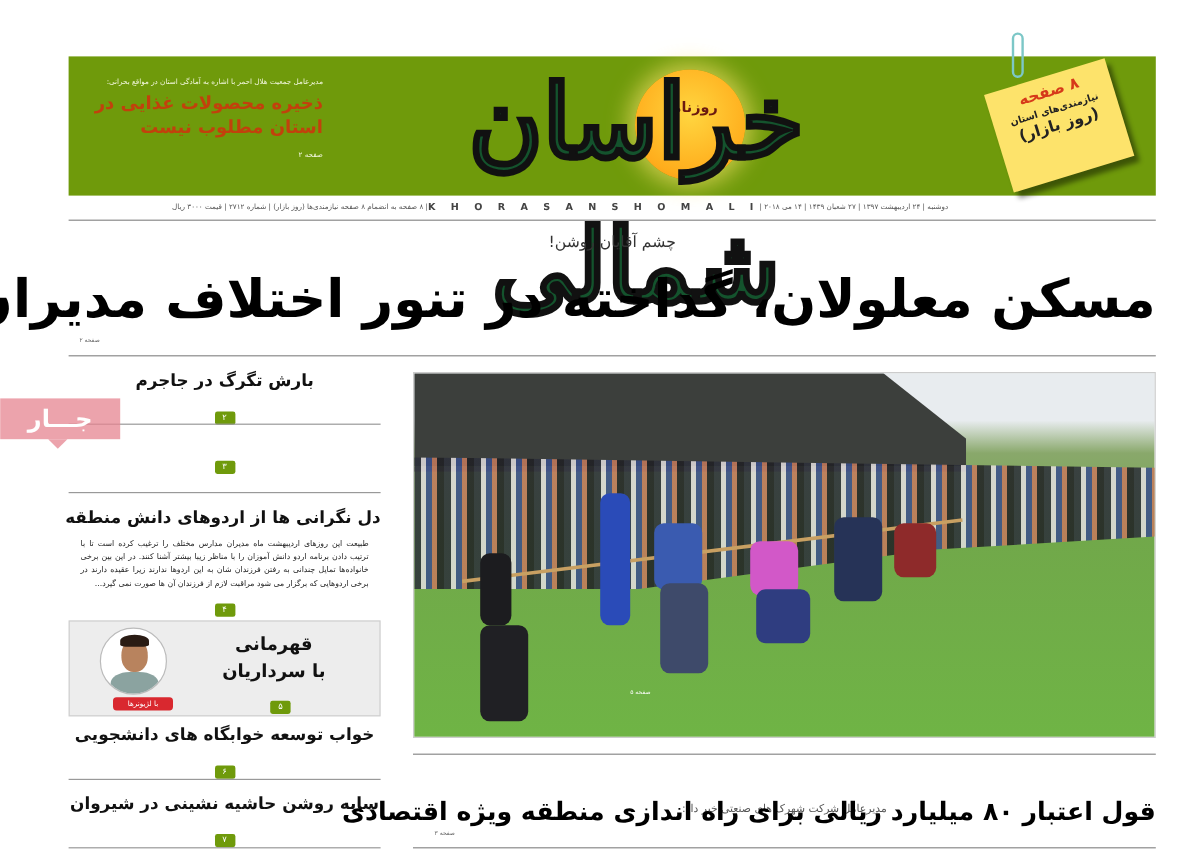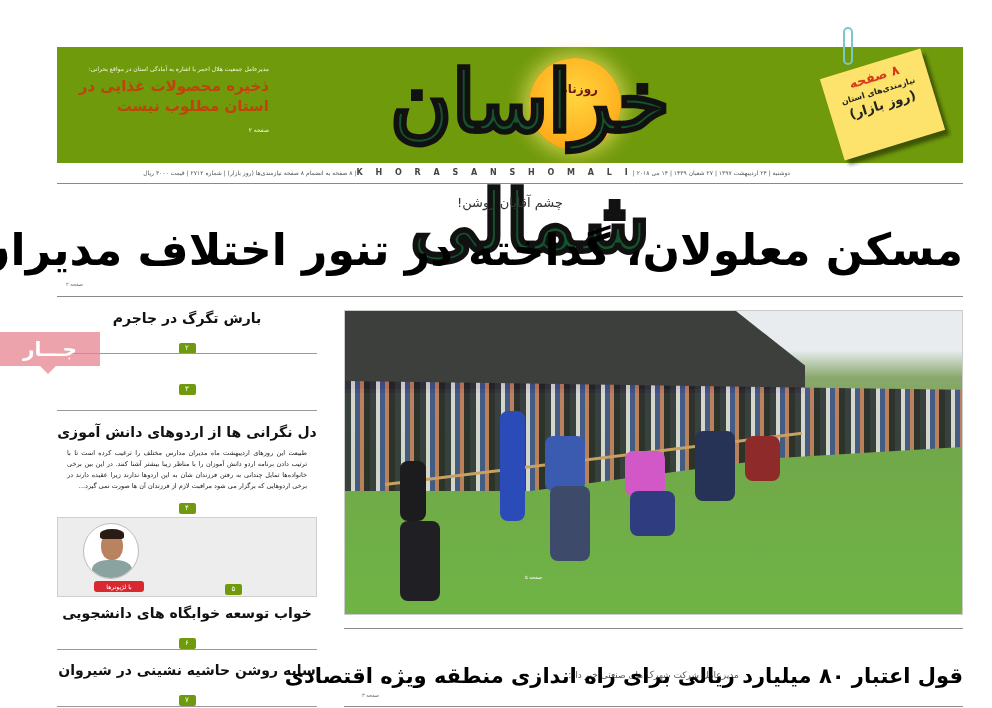--- a/index.html
+++ b/index.html
@@ -115,21 +115,21 @@
     <div style="margin-top:9px;"><span class="badge">۲</span></div>
   </div>
   <div class="side-rule" style="top:53px;"></div>
 
   <div class="side-item" style="top:67px;">
     <div style="margin-top:9px;"><span class="badge">۳</span></div>
   </div>
   <div class="side-rule" style="top:110px;"></div>
 
   <div class="side-item" style="top:124px;">
-    <div class="t">دل نگرانی ها از اردوهای دانش آموزی</div>
+    <div class="t">دل نگرانی ها از اردوهای دانش منطقه</div>
     <div class="para">طبیعت این روزهای اردیبهشت ماه مدیران مدارس مختلف را ترغیب کرده است تا با ترتیب دادن برنامه اردو دانش آموزان را با مناظر زیبا بیشتر آشنا کنند. در این بین برخی خانواده‌ها تمایل چندانی به رفتن فرزندان شان به این اردوها ندارند زیرا عقیده دارند در برخی اردوهایی که برگزار می شود مراقبت لازم از فرزندان آن ها صورت نمی گیرد...</div>
     <div style="margin-top:3px;"><span class="badge">۴</span></div>
   </div>
 
   <div class="side-item" style="top:305px;">
     <div class="t">خواب توسعه خوابگاه های دانشجویی</div>
     <div style="margin-top:9px;"><span class="badge">۶</span></div>
   </div>
   <div class="side-rule" style="top:349px;"></div>
 
@@ -142,20 +142,24 @@
 
 <div class="watermark">جـــار</div>
 
 <div class="profile">
   <div class="avatar">
     <div class="body"></div>
     <div class="head"></div>
     <div class="hair"></div>
   </div>
   <div class="reporter-tag">با لژیونرها</div>
+  <div class="pt">
+    <div>قهرمانی</div>
+    <div>با سرداریان</div>
+  </div>
   <span class="badge">۵</span>
 </div>
 
 <div class="photo">
   <div class="tent"></div>
   <div class="tent-shade"></div>
   <div class="crowd"></div>
   <div class="rope"></div>
   <div class="puller" style="left:55px;top:150px;width:26px;height:60px;background:#1c1c1f;"></div>
   <div class="puller" style="left:55px;top:210px;width:40px;height:80px;background:#202024;"></div>

